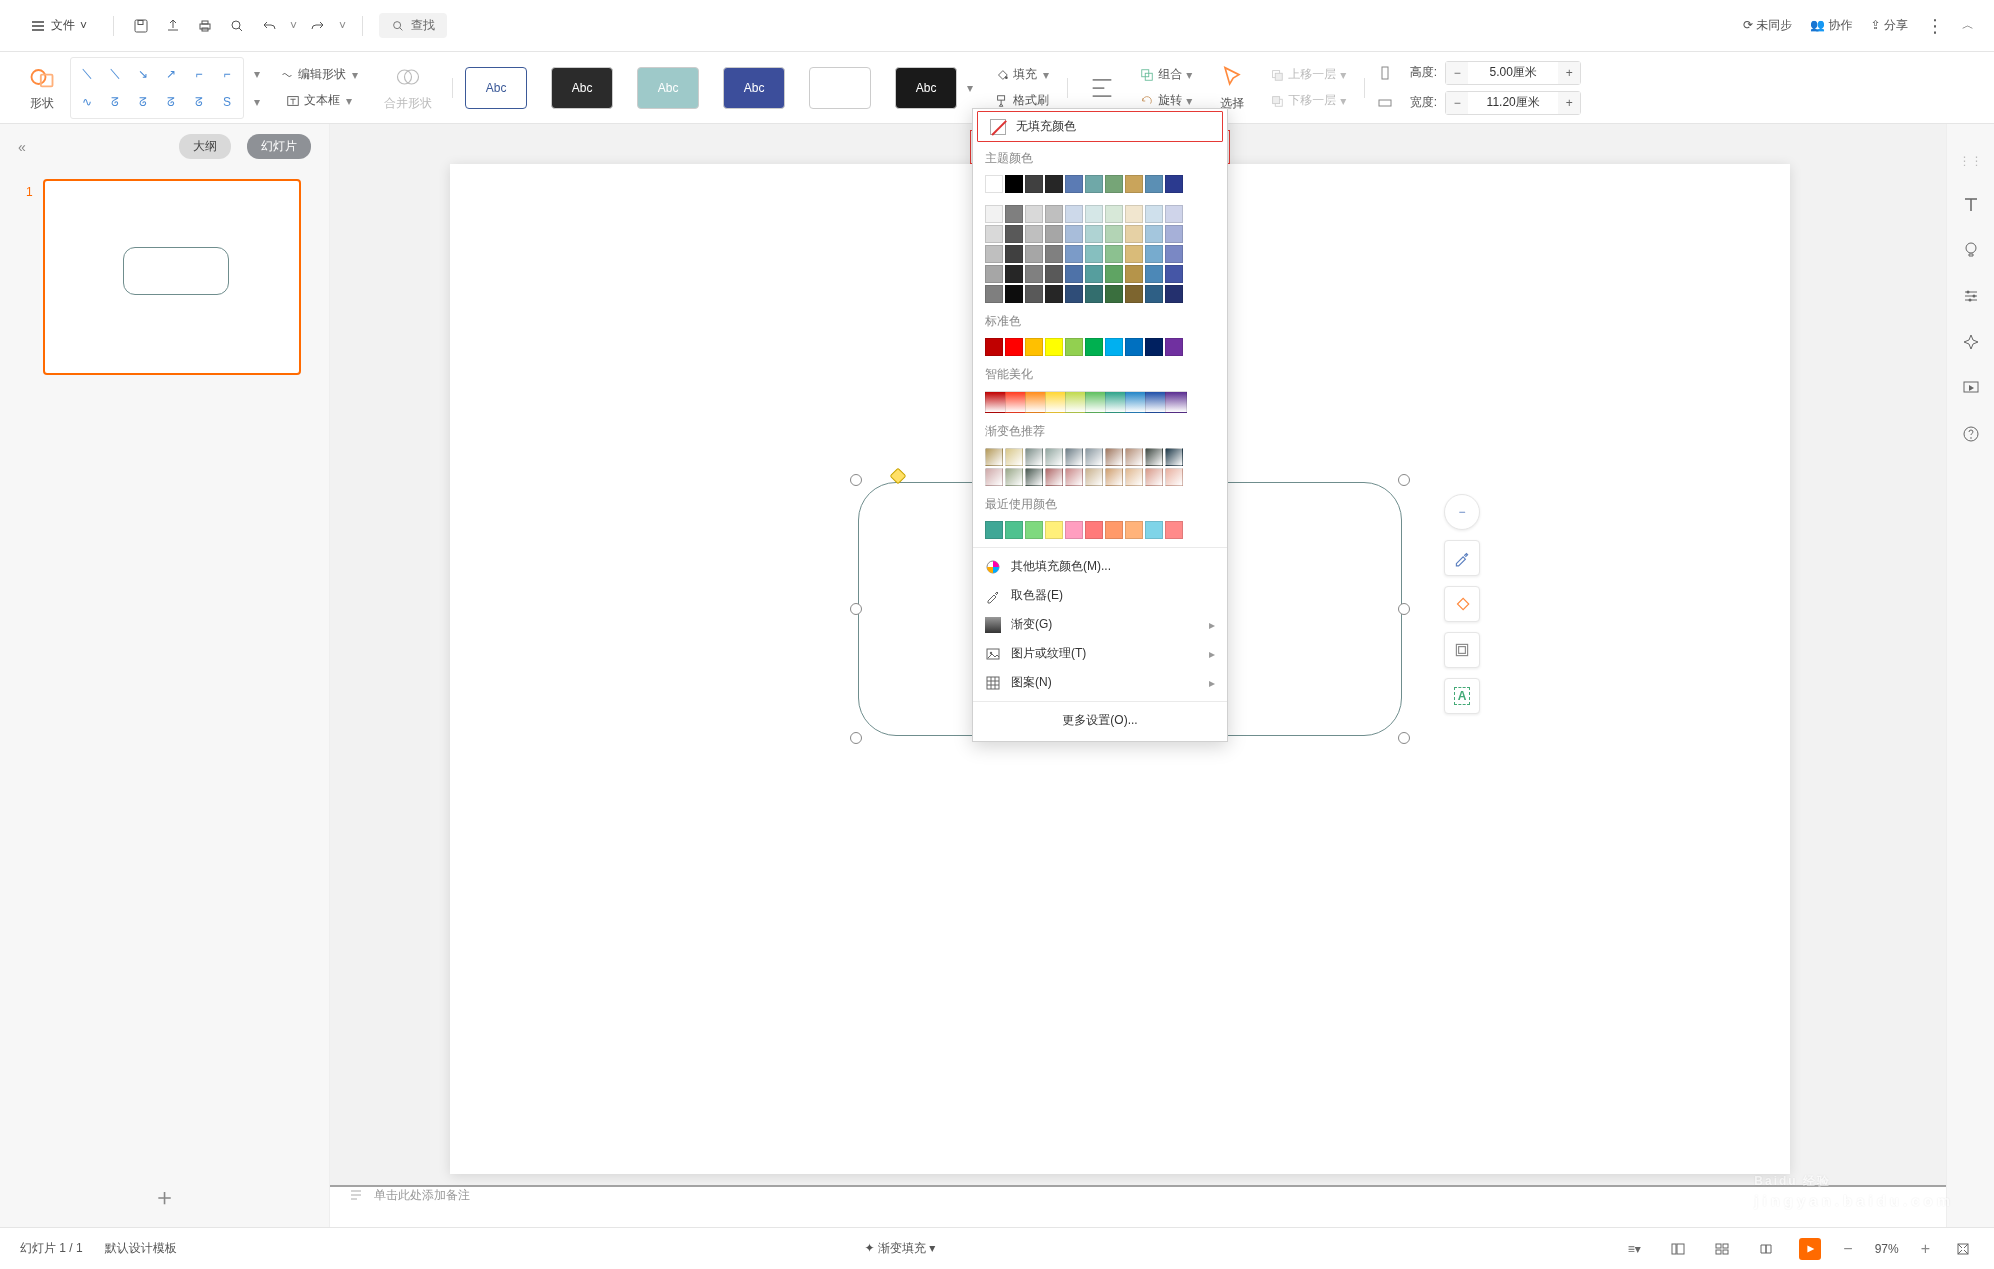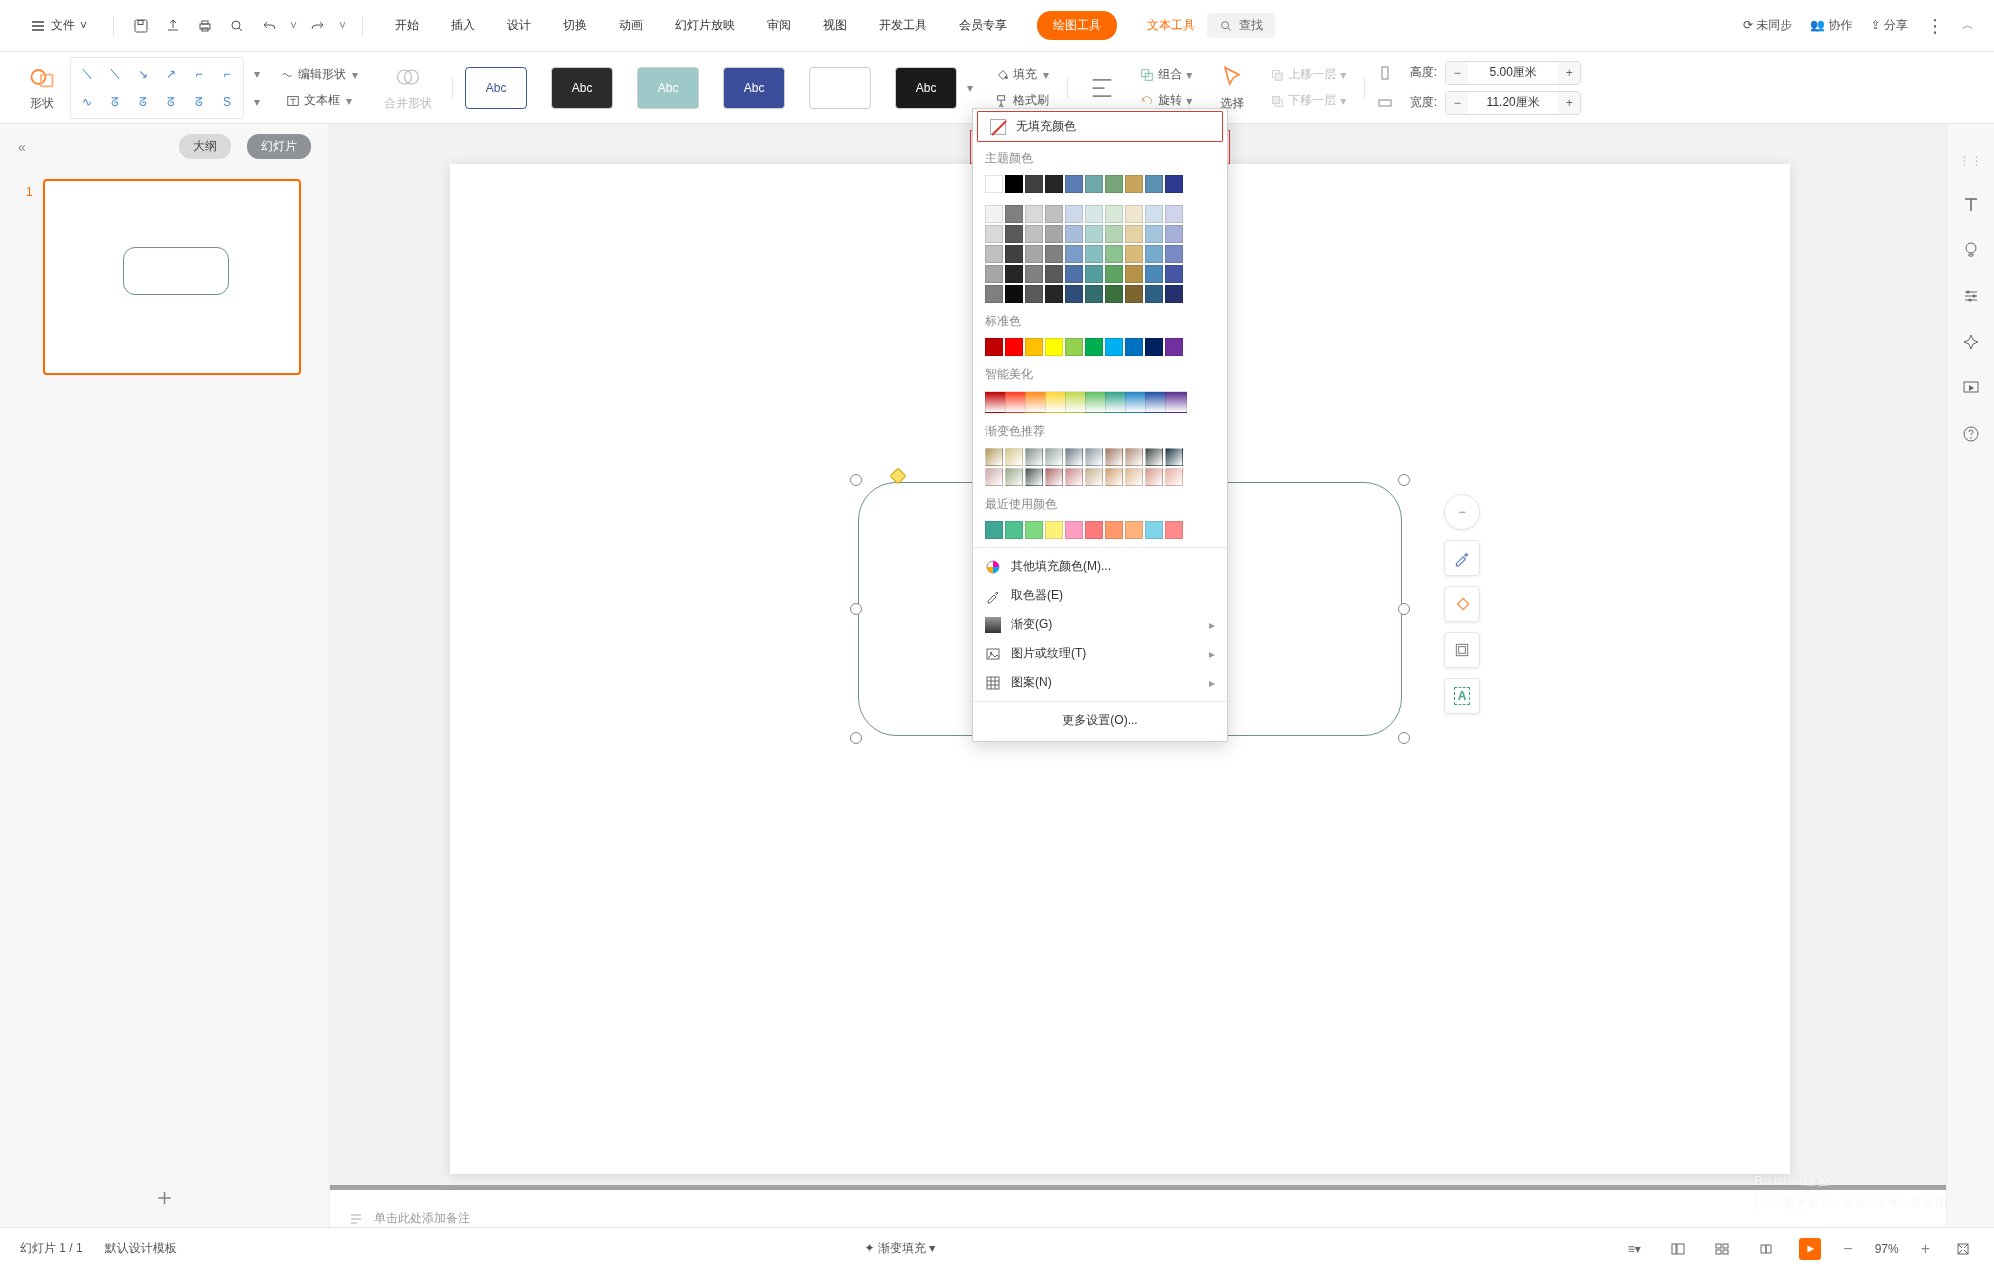--- a/index.html
+++ b/index.html
@@ -57,21 +57,21 @@
 .slide{position:absolute;left:120px;top:40px;width:1340px;height:1010px;background:#fff;box-shadow:0 2px 12px rgba(0,0,0,.12)}
 .shape-sel{position:absolute;left:400px;top:310px;width:560px;height:270px}
 .shape-sel .rr{position:absolute;inset:8px;border:1.5px solid #6f8d8d;border-radius:38px}
 .sel-h{position:absolute;width:12px;height:12px;background:#fff;border:1.5px solid #888;border-radius:50%}
 .sel-h.tl{left:0;top:0}.sel-h.tr{right:0;top:0}.sel-h.bl{left:0;bottom:0}.sel-h.br{right:0;bottom:0}
 .sel-h.ml{left:0;top:50%;transform:translateY(-50%)}.sel-h.mr{right:0;top:50%;transform:translateY(-50%)}
 .sel-h.rot{left:42px;top:-4px;background:#ffe066;border-color:#c9a400;transform:rotate(45deg);border-radius:2px}
 .float-tools{position:absolute;right:-70px;top:20px;display:flex;flex-direction:column;gap:10px}
 .ft{width:36px;height:36px;background:#fff;border:1px solid #e6e6e6;border-radius:4px;display:flex;align-items:center;justify-content:center;color:#5b7fbf;box-shadow:0 1px 3px rgba(0,0,0,.08)}
 .ft.round{border-radius:50%}
-.notes{height:42px;background:#fff;border-top:5px solid #a3a3a3;display:flex;align-items:flex-end;padding:0 18px;color:#999;gap:10px}
+.notes{height:42px;background:#fff;border-top:2px solid #a3a3a3;display:flex;align-items:flex-start;padding:0 18px;color:#999;gap:10px}
 .right-rail{width:48px;background:#f7f7f7;border-left:1px solid #eee;display:flex;flex-direction:column;align-items:center;gap:26px;padding-top:30px;color:#666}
 .statusbar{height:42px;border-top:1px solid #e5e5e5;display:flex;align-items:center;padding:0 20px;gap:22px;color:#555}
 .statusbar .spacer{flex:1}
 .sb-ic{width:22px;height:22px;display:flex;align-items:center;justify-content:center;color:#666}
 .sb-ic.accent{background:#ff6a00;color:#fff;border-radius:3px}
 
 .fill-dd{position:absolute;left:972px;top:108px;width:256px;background:#fff;border:1px solid #d0d0d0;box-shadow:0 4px 18px rgba(0,0,0,.18);z-index:50;padding-bottom:6px}
 .fill-dd .row{display:flex;align-items:center;padding:6px 12px;gap:10px;cursor:pointer}
 .fill-dd .hl{border:1.5px solid #e53935;margin:2px 4px;border-radius:1px}
 .fill-dd .sect{padding:6px 12px 4px;color:#888}
@@ -132,34 +132,20 @@
       </div>
     <span style="color:#888">˅</span>
     <div class="tb-icon">
         <svg viewBox="0 0 16 16" width="16" height="16">
           <path d="M10 4l3 3-3 3M13 7H6a4 4 0 00-4 4" stroke="currentColor" fill="none"></path>
         </svg>
       </div>
     <span style="color:#888">˅</span>
     <div class="sep-v"></div>
 
-    <div class="tabs">
-      <div class="tab">开始</div>
-      <div class="tab">插入</div>
-      <div class="tab">设计</div>
-      <div class="tab">切换</div>
-      <div class="tab">动画</div>
-      <div class="tab">幻灯片放映</div>
-      <div class="tab">审阅</div>
-      <div class="tab">视图</div>
-      <div class="tab">开发工具</div>
-      <div class="tab">会员专享</div>
-      <div class="tab active">绘图工具</div>
-      <div class="tab accent">文本工具</div>
-    </div>
 
     <div class="search-box">
       <svg viewBox="0 0 16 16" width="14" height="14">
           <circle cx="7" cy="7" r="4" stroke="currentColor" fill="none"></circle>
           <path d="M10 10l3 3" stroke="currentColor"></path>
         </svg>
       <span>查找</span>
     </div>
 
     <div class="spacer"></div>

